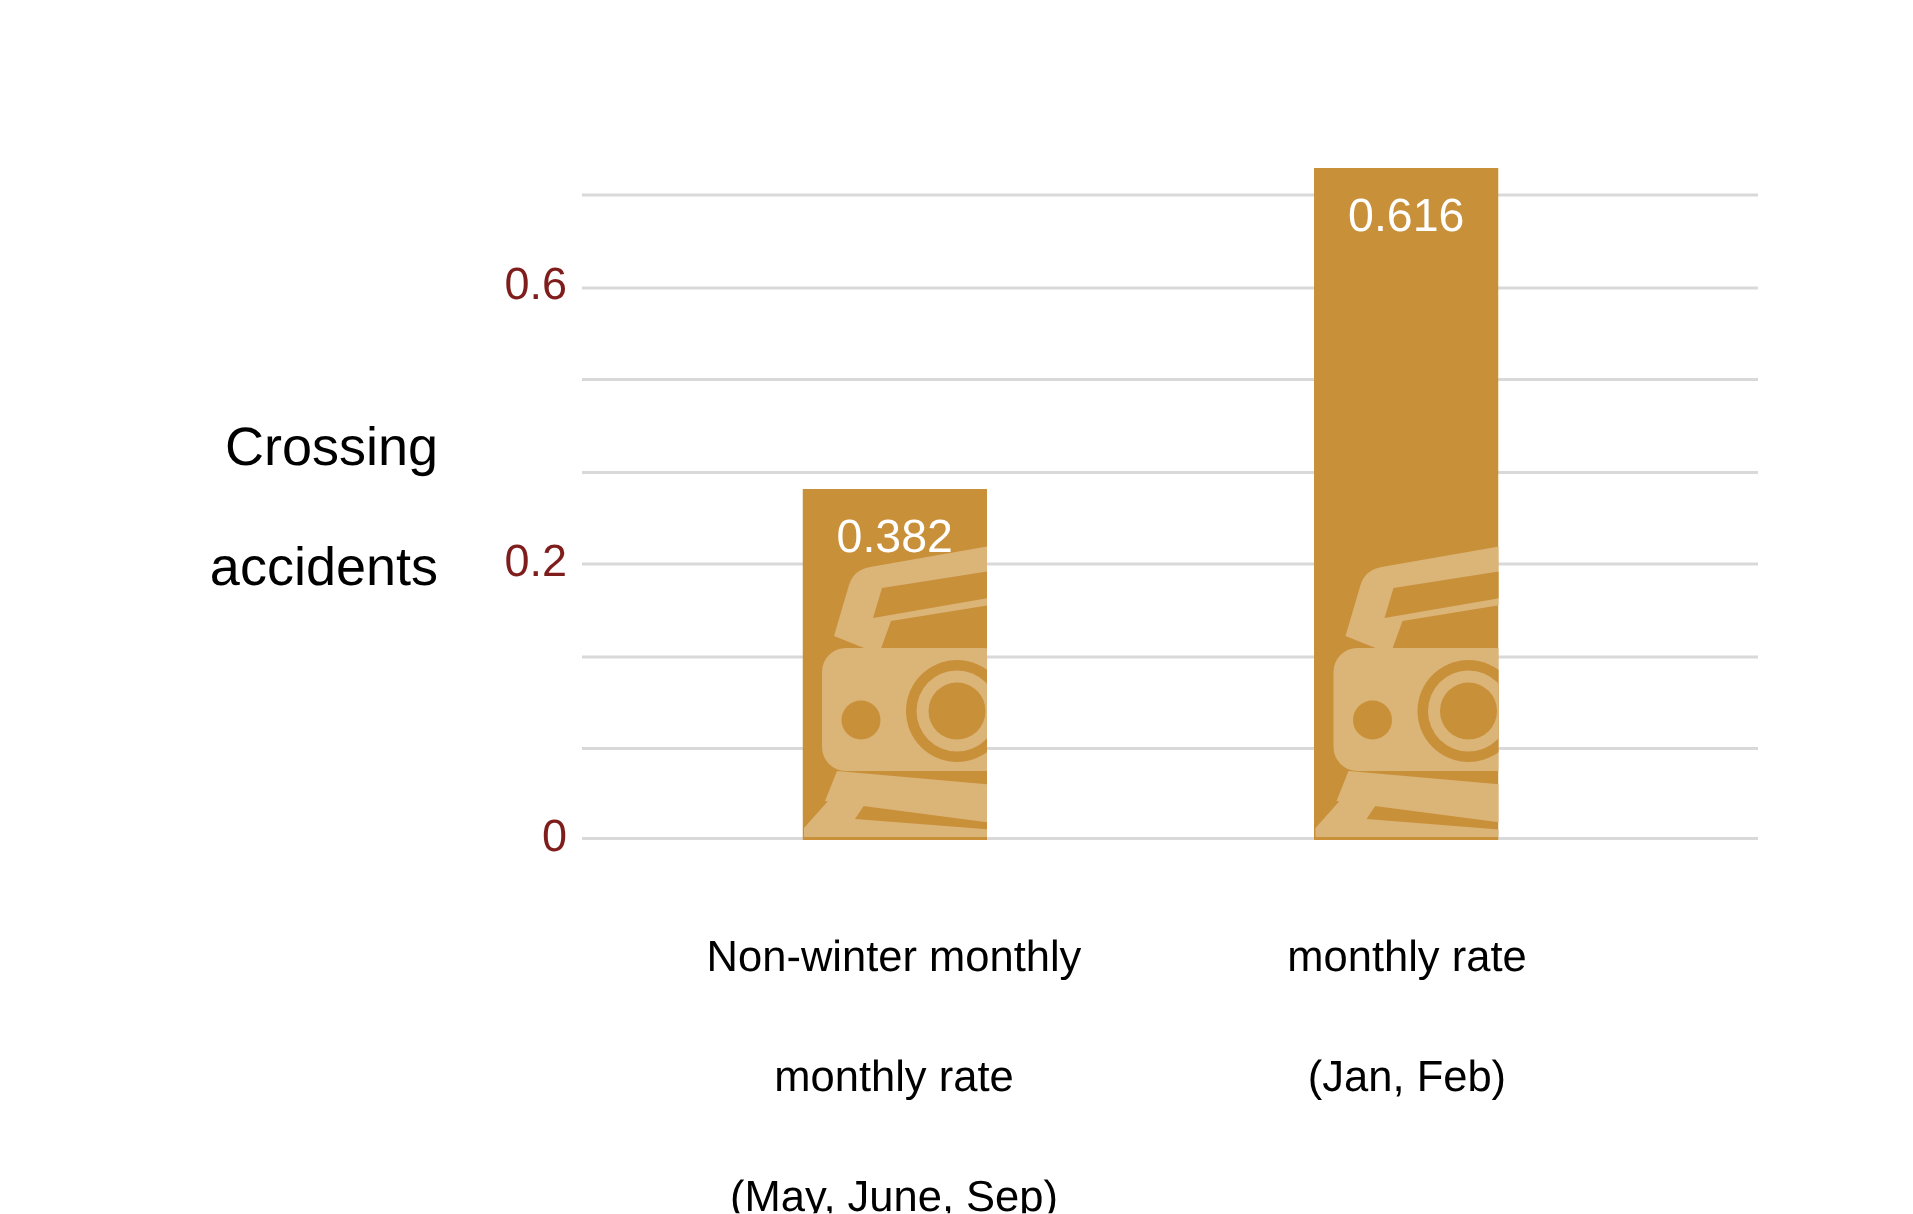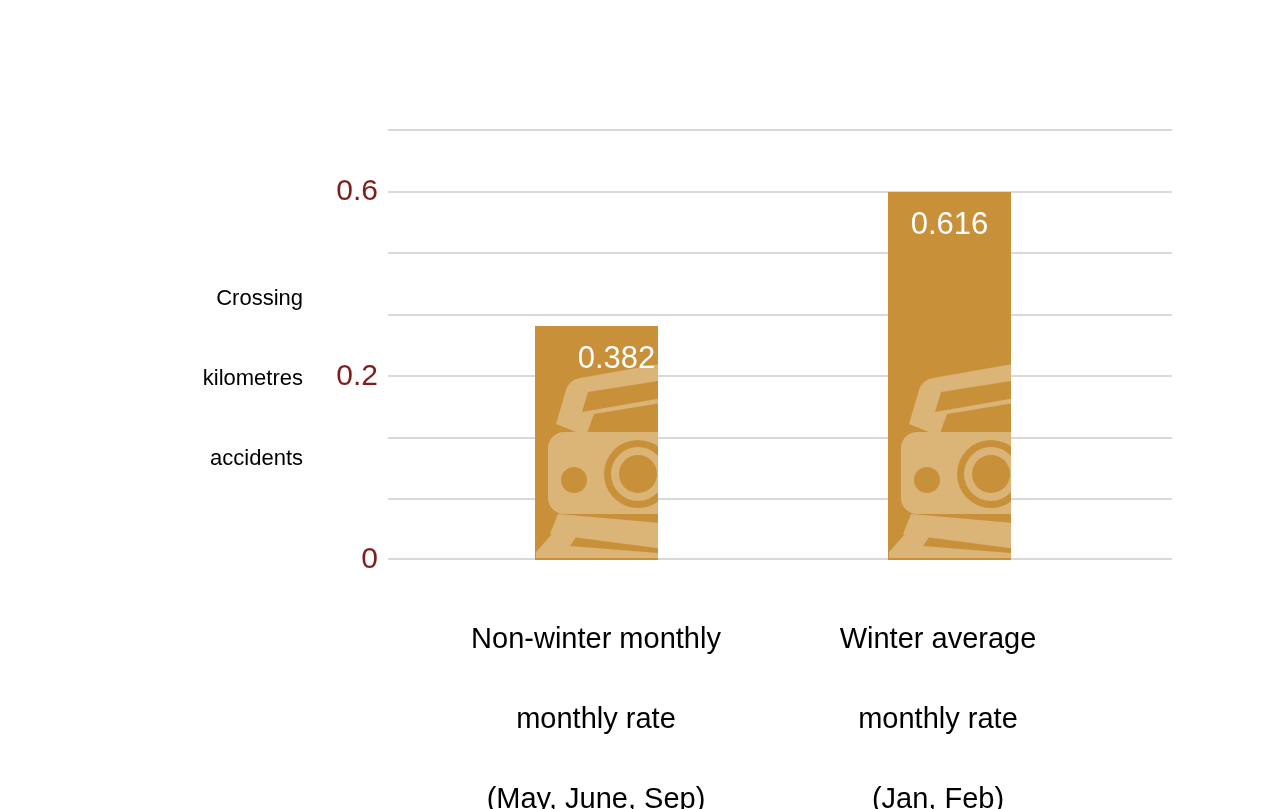--- a/index.html
+++ b/index.html
@@ -17,25 +17,25 @@
     position: relative;
     width: 1275px;
     height: 809px;
     background: #ffffff;
     overflow: hidden;
   }
 
   
   .axis-title {
     position: absolute;
-    left: 68px;
+    left: 57px;
     top: 238px;
     width: 235px;
     text-align: right;
-    font-size: 22px;
+    font-size: 36px;
     line-height: 40px;
     color: #000000;
     white-space: pre-line;
   }
 
   
   .plot-area {
     position: absolute;
     left: 388px;
     top: 129px;
@@ -124,21 +124,20 @@
     white-space: pre-line;
   }
 </style>
 </head>
 <body>
 
 <div id="chart-root">
 
   <div class="axis-title">
     <div>Crossing</div>
-    <div>kilometres</div>
     <div>accidents</div>
   </div>
 
   <div class="plot-area">
     <div class="gridline" style="top: 0px; background: rgb(217, 217, 217);"></div>
     <div class="gridline" style="top: 61.6px; background: rgb(217, 217, 217);"></div>
     <div class="gridline" style="top: 123.1px; background: rgb(217, 217, 217);"></div>
     <div class="gridline" style="top: 184.7px; background: rgb(217, 217, 217);"></div>
     <div class="gridline" style="top: 246.3px; background: rgb(217, 217, 217);"></div>
     <div class="gridline" style="top: 307.9px; background: rgb(217, 217, 217);"></div>
@@ -169,24 +168,24 @@
           <circle cx="116" cy="146" r="27" fill="#dbb478"></circle>
           <circle cx="116" cy="146" r="19" fill="#c9903a"></circle>
 
           <circle cx="52" cy="152" r="13" fill="#c9903a"></circle>
 
           <path d="M28 206 L36 186 L150 196 L150 222 Z"></path>
 
           <path d="M14 224 L30 206 L56 206 L48 218 L150 226 L150 234 L14 234 Z"></path>
         </g>
       </svg>
-      <div class="bar-label" style="color: rgb(255, 255, 255); padding-left: 20px;">0.382</div>
-    </div>
-
-    <div class="bar" style="left: 500px; width: 123px; height: 368px;">
+      <div class="bar-label" style="color: rgb(255, 255, 255);">0.382</div>
+    </div>
+
+    <div class="bar" style="left: 488px; width: 123px; height: 448px;">
       <div class="bar-fill" style="background:#c9903a;"></div>
       <svg class="bar-watermark" viewBox="0 0 150 230">
         <g fill="#dbb478">
           <path d="M34 96 L44 62 Q47 52 58 50 L138 36 L146 74 L72 86 L64 108 Z"></path>
           <path d="M60 84 L66 64 L136 53 L141 70 Z" fill="#c9903a"></path>
           <rect x="26" y="104" width="124" height="82" rx="16"></rect>
           <circle cx="116" cy="146" r="34" fill="#c9903a"></circle>
           <circle cx="116" cy="146" r="27" fill="#dbb478"></circle>
           <circle cx="116" cy="146" r="19" fill="#c9903a"></circle>
           <circle cx="52" cy="152" r="13" fill="#c9903a"></circle>
@@ -201,20 +200,19 @@
 
   <div class="cat-layer">
 
     <div class="cat-label" style="left:28px; width:360px;">
       <div>Non-winter monthly</div>
       <div>monthly rate</div>
       <div>(May, June, Sep)</div>
     </div>
 
     <div class="cat-label" style="left:370px; width:360px;">
-      <div>Winter average</div>
       <div>monthly rate</div>
       <div>(Jan, Feb)</div>
     </div>
 
   </div>
 
 </div>
 
 </body></html>

